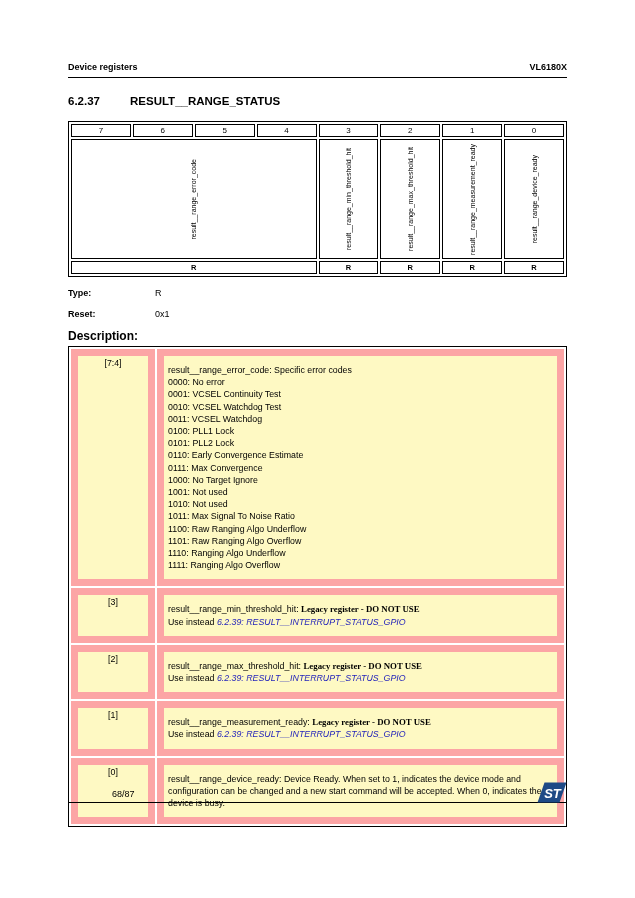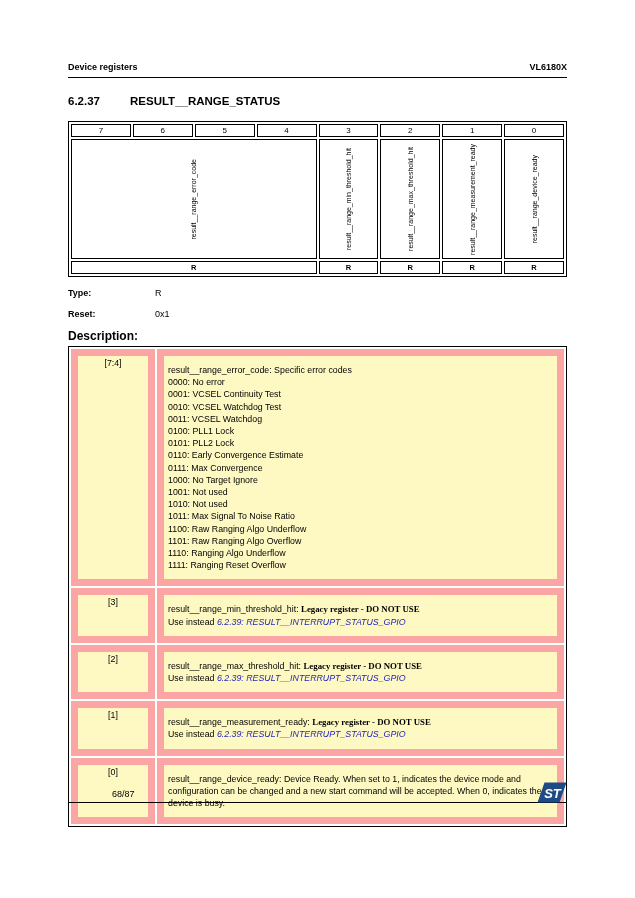--- a/index.html
+++ b/index.html
@@ -170,21 +170,21 @@
             <div class="d-line"><span>0101: PLL2 Lock</span></div>
             <div class="d-line"><span>0110: Early Convergence Estimate</span></div>
             <div class="d-line"><span>0111: Max Convergence</span></div>
             <div class="d-line"><span>1000: No Target Ignore</span></div>
             <div class="d-line"><span>1001: Not used</span></div>
             <div class="d-line"><span>1010: Not used</span></div>
             <div class="d-line"><span>1011: Max Signal To Noise Ratio</span></div>
             <div class="d-line"><span>1100: Raw Ranging Algo Underflow</span></div>
             <div class="d-line"><span>1101: Raw Ranging Algo Overflow</span></div>
             <div class="d-line"><span>1110: Ranging Algo Underflow</span></div>
-            <div class="d-line"><span>1111: Ranging Reset Overflow</span></div>
+            <div class="d-line"><span>1111: Ranging Algo Overflow</span></div>
           </td>
         </tr>
         <tr>
           <td class="d-bits">[3]</td>
           <td class="d-content">
             <div class="d-line"><span>result__range_min_threshold_hit: </span><span class="seg-bold">Legacy register - DO NOT USE</span></div>
             <div class="d-line"><span>Use instead </span><span class="seg-link">6.2.39: RESULT__INTERRUPT_STATUS_GPIO</span></div>
           </td>
         </tr>
         <tr>

